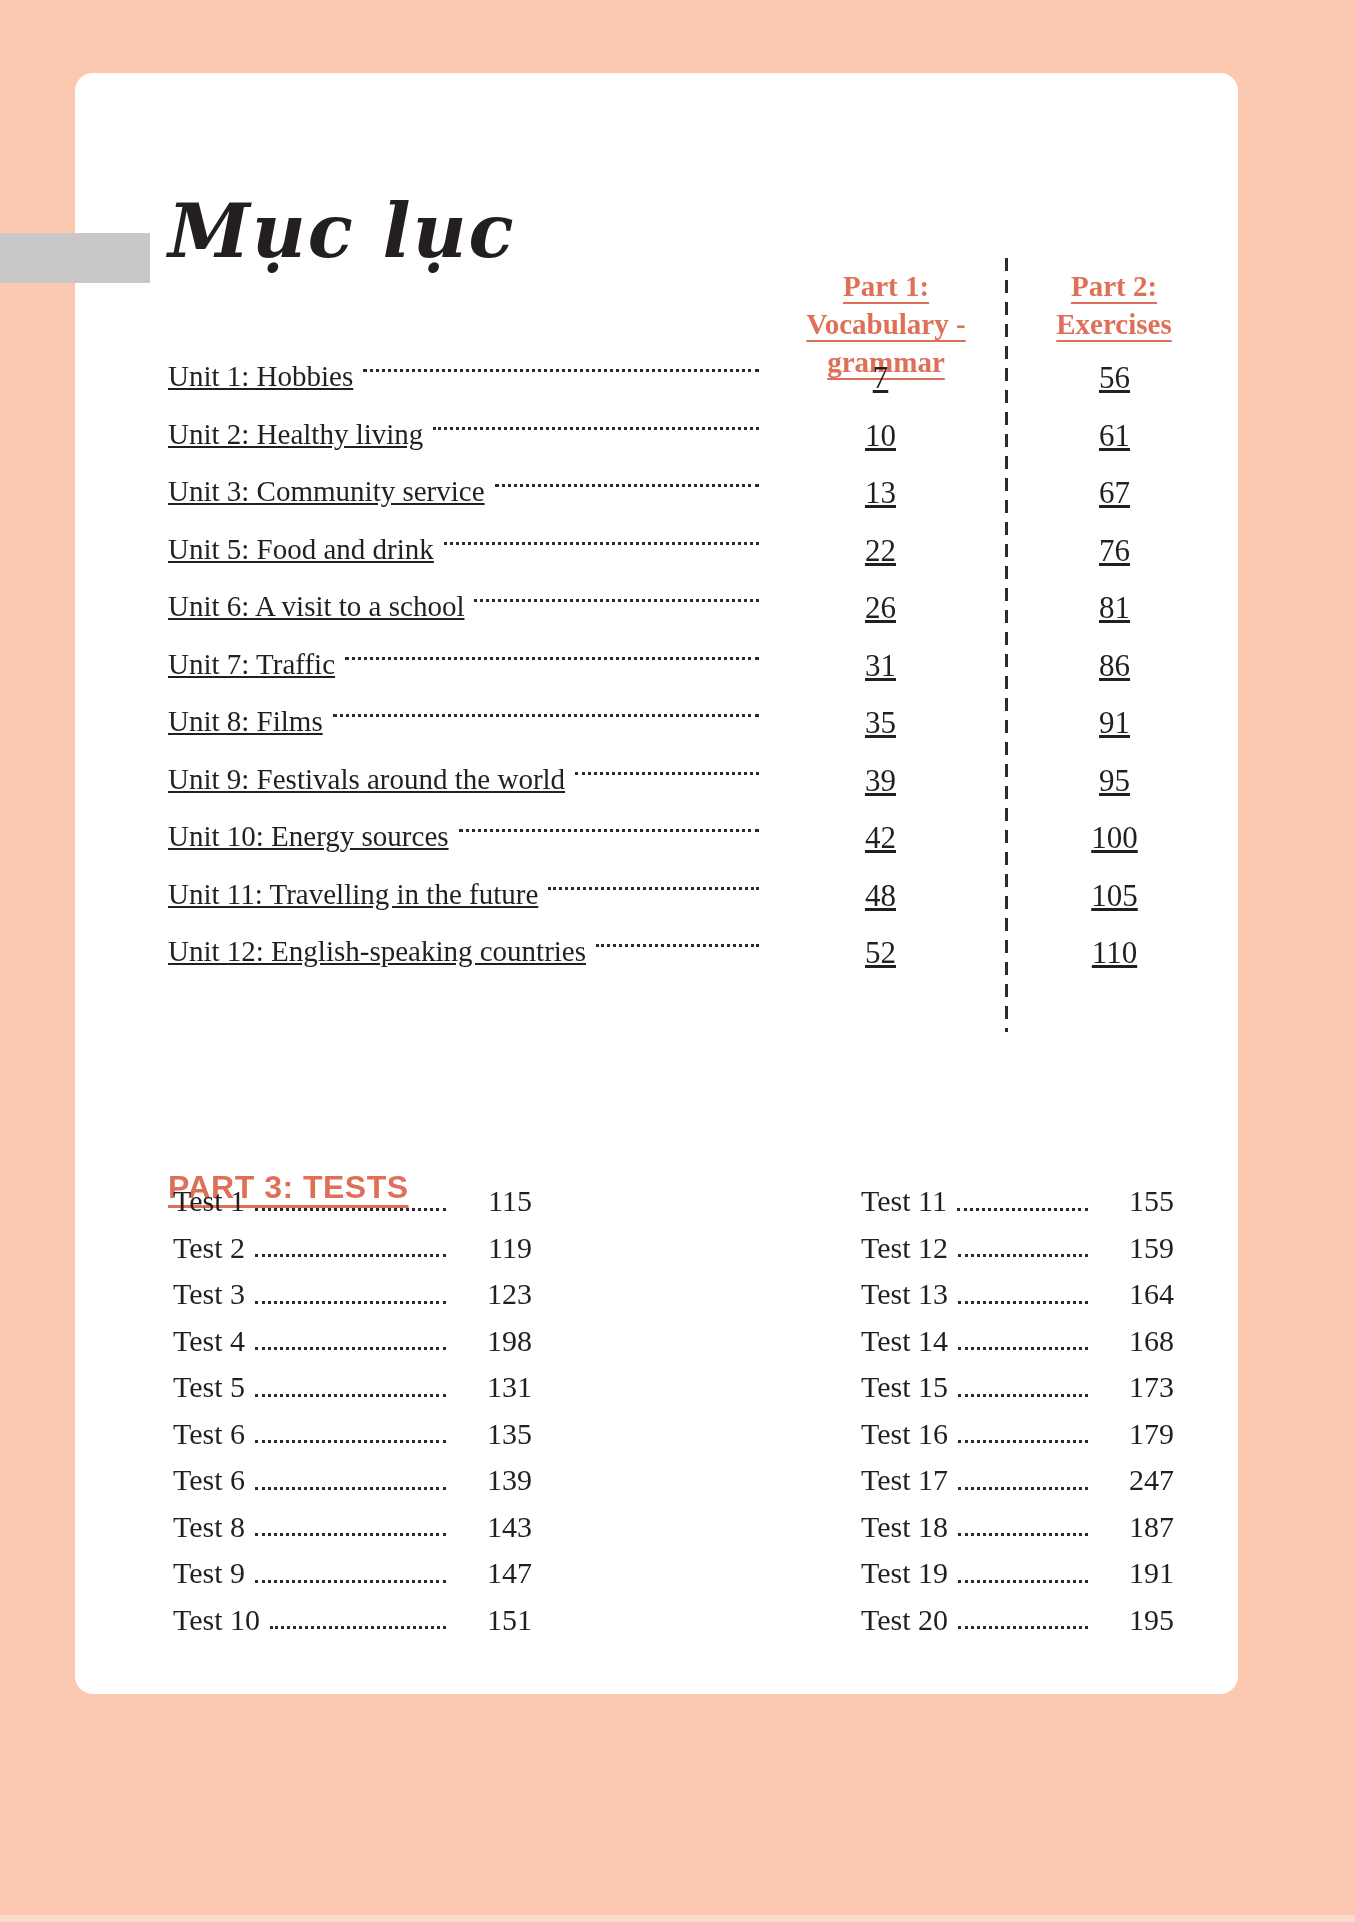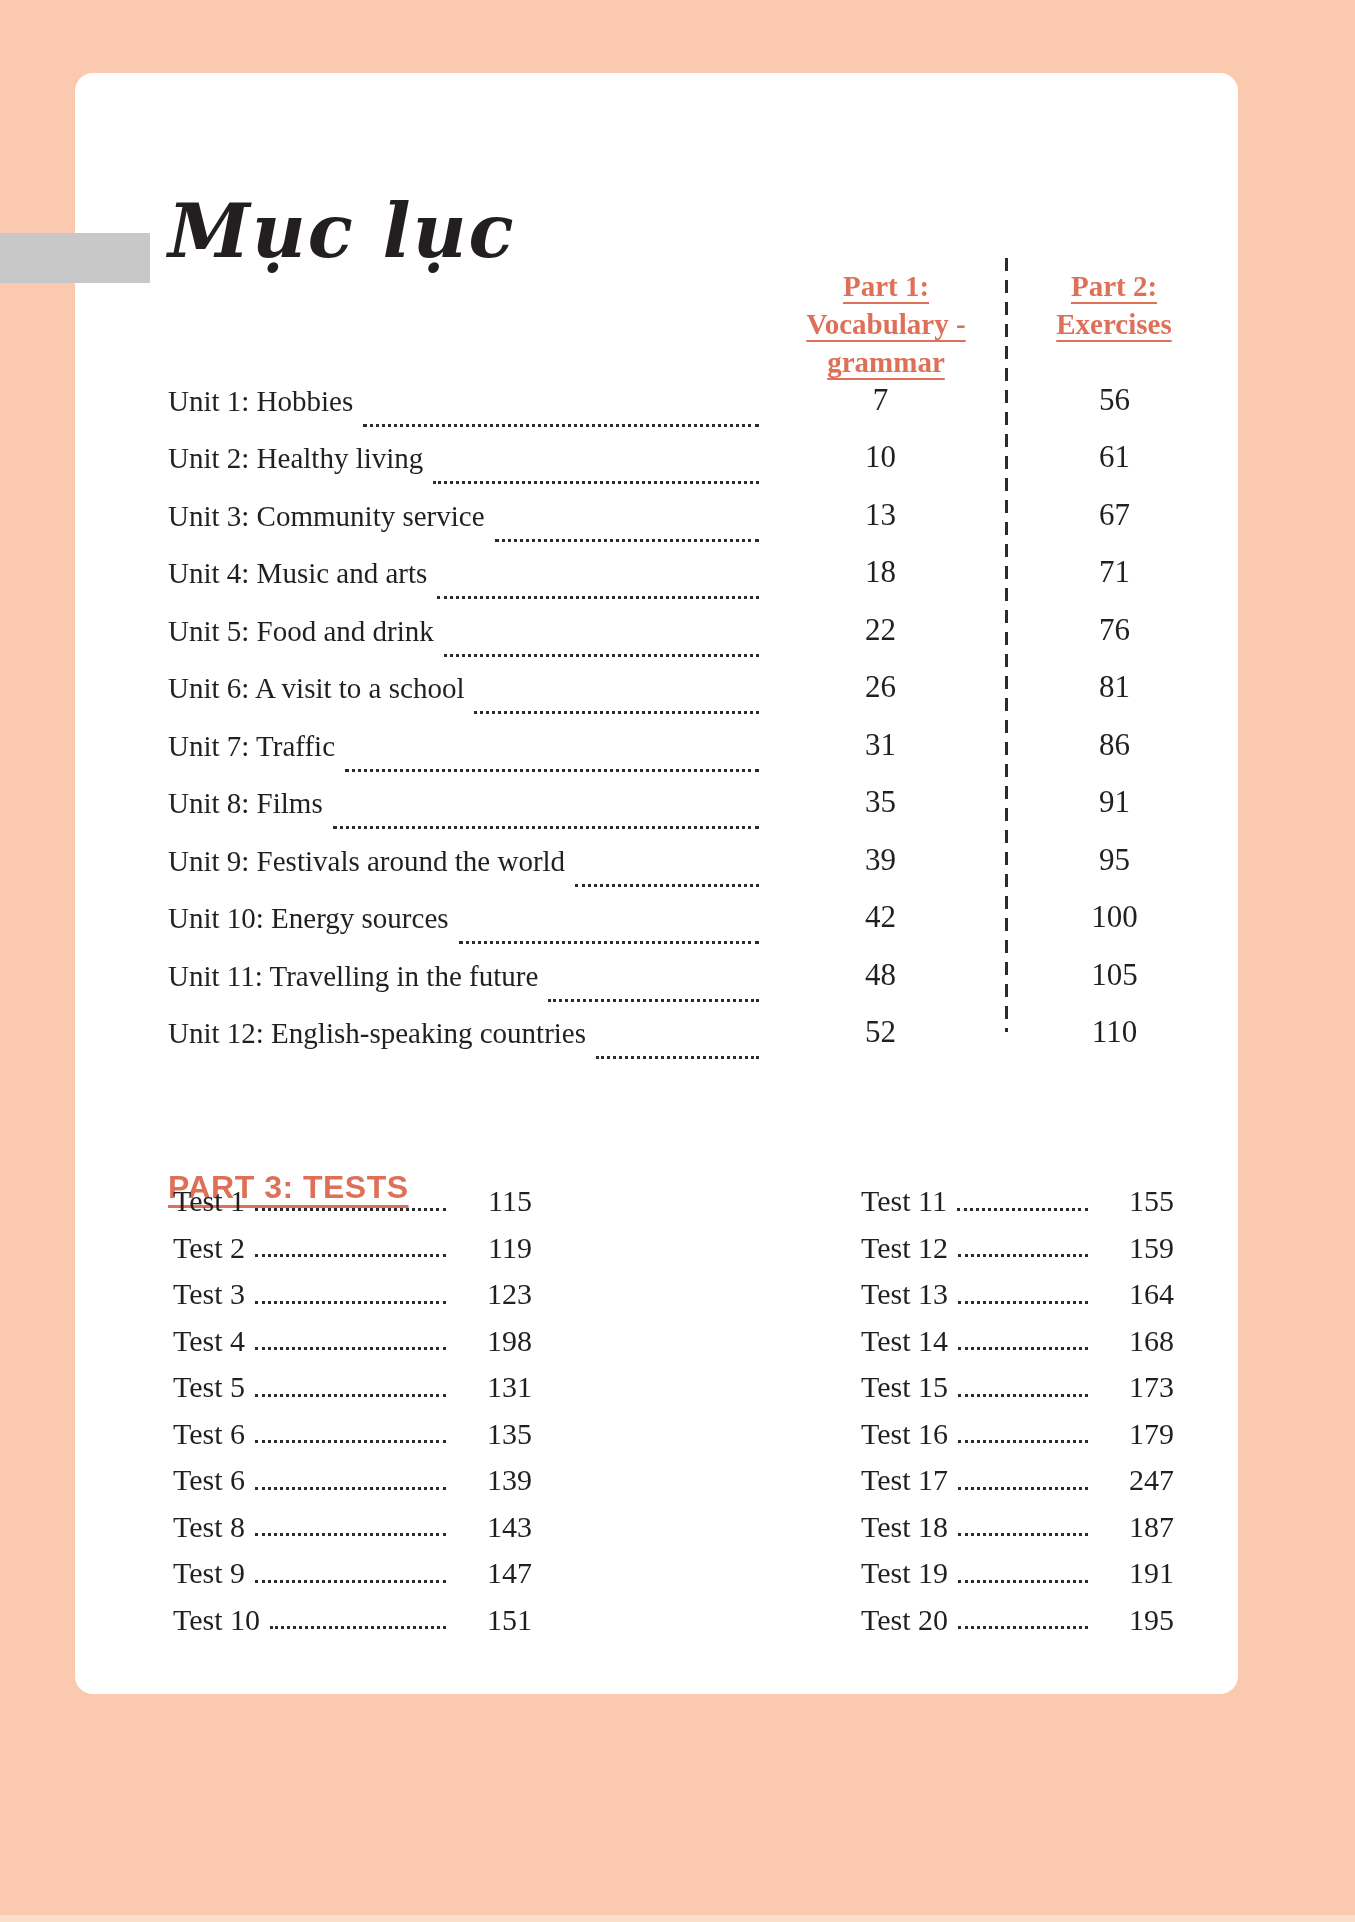--- a/index.html
+++ b/index.html
@@ -61,22 +61,23 @@
   }
   .divider{
     position:absolute;left:930px;top:185px;
     width:3px;height:774px;
     background:repeating-linear-gradient(to bottom, #2b2b2b 0 13px, transparent 13px 22px);
   }
   .units{
     position:absolute;left:93px;top:287px;width:1065px;
   }
   .unit-row{
-    display:flex;align-items:flex-end;height:57.5px;
+    display:flex;align-items:flex-start;height:57.5px;
     font-size:29px;
+    text-decoration:underline;
   }
   .u-label{white-space:nowrap;}
   .leader{
     flex:1;
     border-bottom:3.4px dotted var(--leader);
     position:relative;top:9px;
     margin-left:10px;margin-right:6px;
     min-width:20px;
   }
   .pcol{flex:0 0 231px;text-align:center;font-size:31px;}
@@ -137,26 +138,20 @@
         <span class="pcol p1">10</span>
         <span class="pcol p2">61</span>
       </div>
       <div class="unit-row">
         <span class="u-label">Unit 3: Community service</span>
         <span class="leader"></span>
         <span class="pcol p1">13</span>
         <span class="pcol p2">67</span>
       </div>
       <div class="unit-row">
-        <span class="u-label">Unit 4: Music and arts</span>
-        <span class="leader"></span>
-        <span class="pcol p1">18</span>
-        <span class="pcol p2">71</span>
-      </div>
-      <div class="unit-row">
         <span class="u-label">Unit 5: Food and drink</span>
         <span class="leader"></span>
         <span class="pcol p1">22</span>
         <span class="pcol p2">76</span>
       </div>
       <div class="unit-row">
         <span class="u-label">Unit 6: A visit to a school</span>
         <span class="leader"></span>
         <span class="pcol p1">26</span>
         <span class="pcol p2">81</span>

